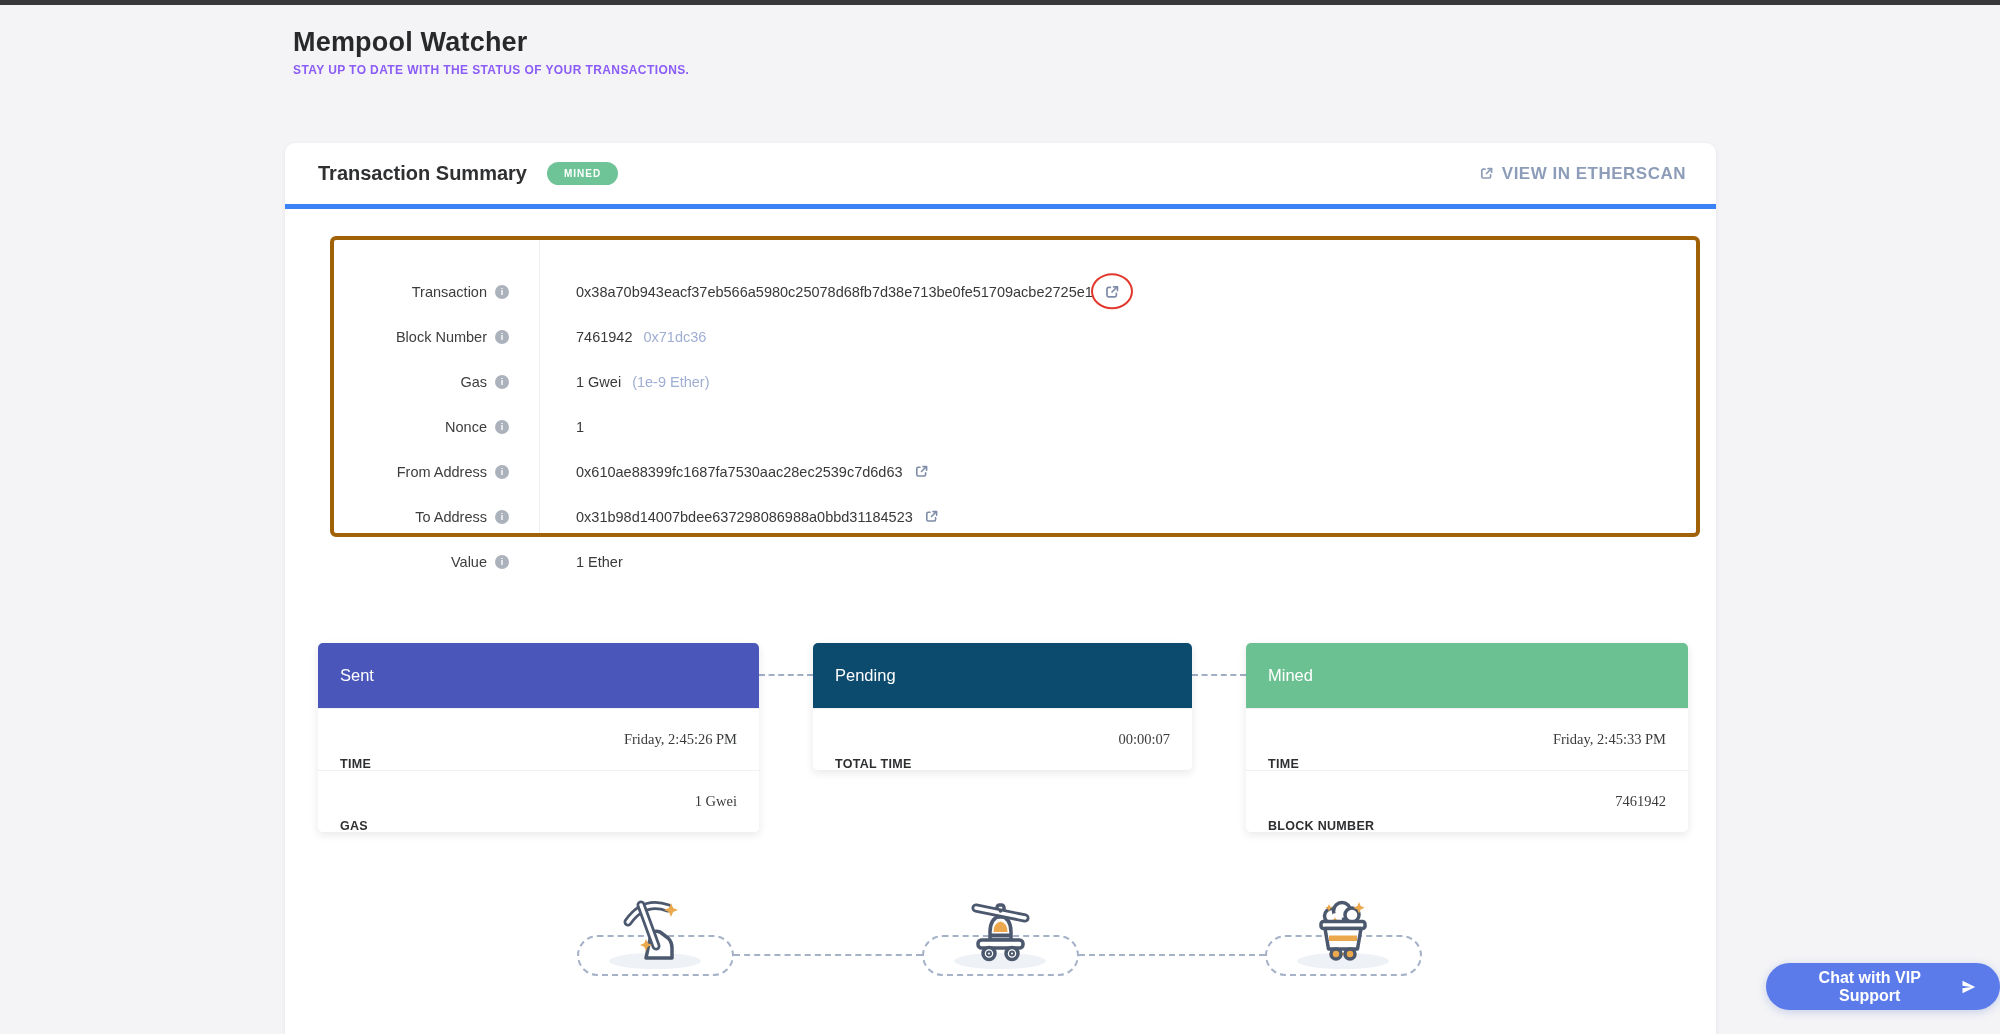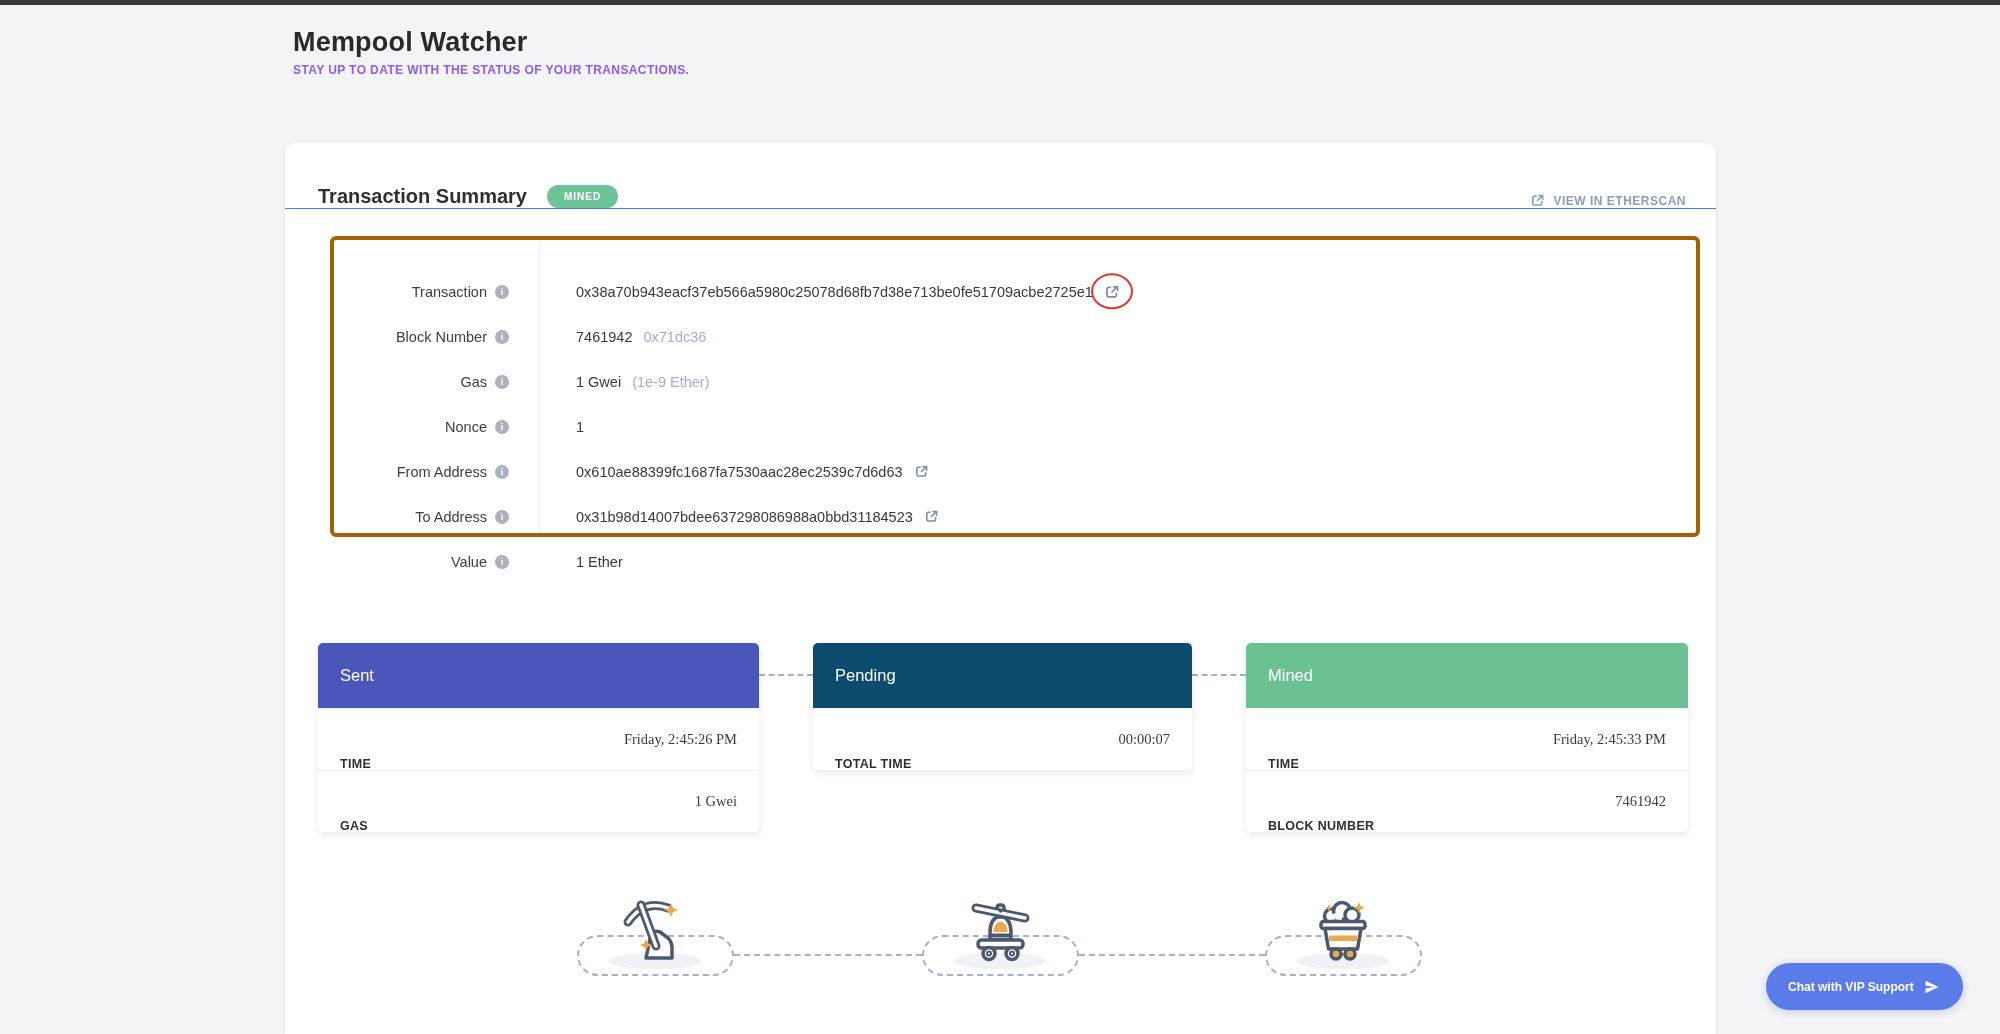--- a/index.html
+++ b/index.html
@@ -9,28 +9,28 @@
 
   .topbar { position:absolute; left:0; top:0; width:2000px; height:5px; background:#38383a; }
 
   .page-header { position:absolute; left:293px; top:27px; }
   .page-title { font-size:27px; font-weight:600; color:#28292b; letter-spacing:.2px; }
   .page-subtitle { margin-top:5px; font-size:12px; font-weight:700; color:#8b5cf6; letter-spacing:.4px; }
 
   .card { position:absolute; left:285px; top:143px; width:1431px; height:891px;
           background:#fff; border-radius:10px 10px 0 0; box-shadow:0 1px 4px rgba(25,30,50,.07); }
 
-  .card-head { display:flex; align-items:flex-end; height:66px; padding:0 30px 0 33px;
-               border-bottom:1px solid #3b82f6; }
+  .card-head { display:flex; align-items:center; height:66px; padding:0 30px 0 33px;
+               border-bottom:5px solid #3b82f6; }
   .card-title { font-size:20px; font-weight:600; color:#2f3032; }
   .badge { margin-left:20px; padding:6px 17px; border-radius:999px; color:#fff;
            font-size:10px; font-weight:700; letter-spacing:1px; }
   .head-spacer { flex:1; }
   .ether-link { display:flex; align-items:center; gap:8px; color:#8d9cb8;
-                font-size:12px; font-weight:700; letter-spacing:.5px; cursor:pointer; }
+                font-size:17px; font-weight:700; letter-spacing:.5px; cursor:pointer; }
 
   .details-box { position:absolute; left:33px; top:93px; width:1370px; height:301px;
                  border:4px solid #a16207; border-radius:6px; padding-top:29px;margin-left:12px; }
   .details-box::before { content:''; position:absolute; left:205px; top:0; bottom:0; width:1px; background:#edeef1; }
   .drow { display:flex; align-items:center; height:45px; }
   .dlabel { width:205px; display:flex; justify-content:flex-end; align-items:center; gap:8px;
             padding-right:30px; font-size:14.5px; font-weight:500; color:#3c3d3f; }
   .info-i { width:14px; height:14px; border-radius:50%; background:#acb2bc; color:#fff;
             font-size:9px; font-weight:700; display:inline-flex; align-items:center; justify-content:center;
             font-style:normal; flex:none; }
@@ -54,21 +54,21 @@
   .conn { position:absolute; top:31px; border-top:2px dashed #a2aec6; }
 
   .progress { position:absolute; left:33px; top:725px; width:1370px; height:130px; }
   .pill { position:absolute; top:67px; width:157px; height:41px; border:2px dashed #a5b1c7; border-radius:21px; }
   .pshadow { position:absolute; width:92px; height:16px; background:#eef1f5; border-radius:50%; top:85px; }
   .picon { position:absolute; width:72px; height:72px; top:24px; }
   .pconn { position:absolute; top:86px; border-top:2px dashed #a5b1c7; }
 
   .chat-btn { position:absolute; left:1766px; top:963px; height:47px; padding:0 22px;
               border:none; border-radius:25px; display:flex; align-items:center; gap:9px;
-              color:#fff; font-family:"Liberation Sans", sans-serif; font-size:12px; font-weight:700; cursor:pointer;
+              color:#fff; font-family:"Liberation Sans", sans-serif; font-size:16px; font-weight:700; cursor:pointer;
               box-shadow:0 2px 8px rgba(60,90,200,.25); }
 </style>
 </head>
 <body>
 
 <div class="screen">
   <div class="topbar"></div>
 
   <div class="page-header">
     <div class="page-title">Mempool Watcher</div>

